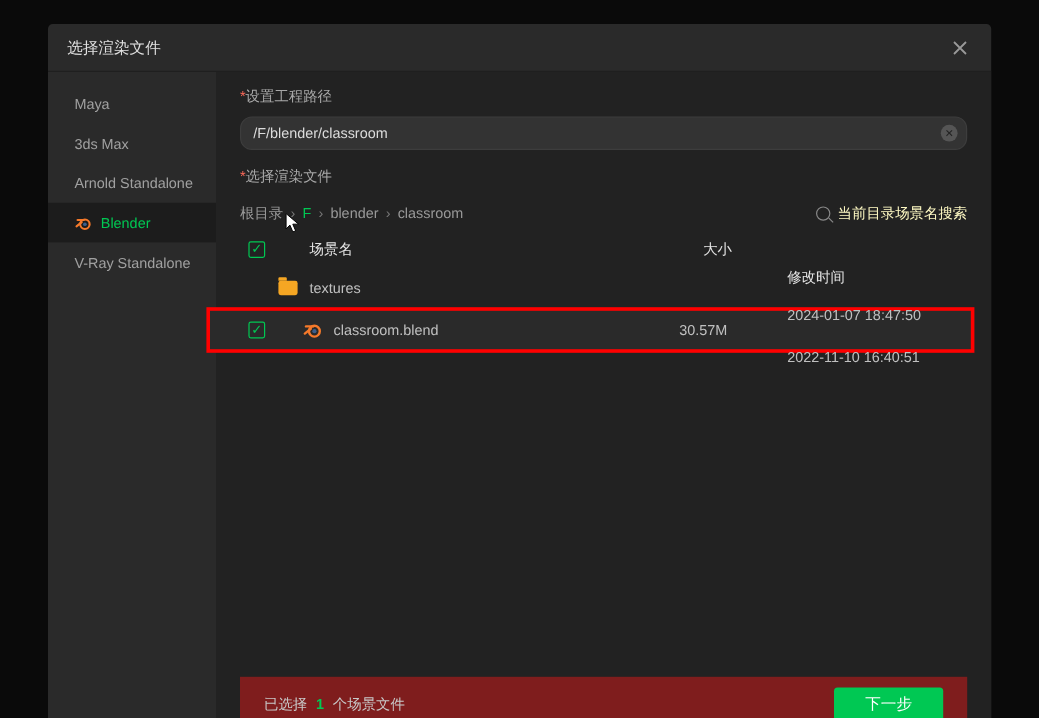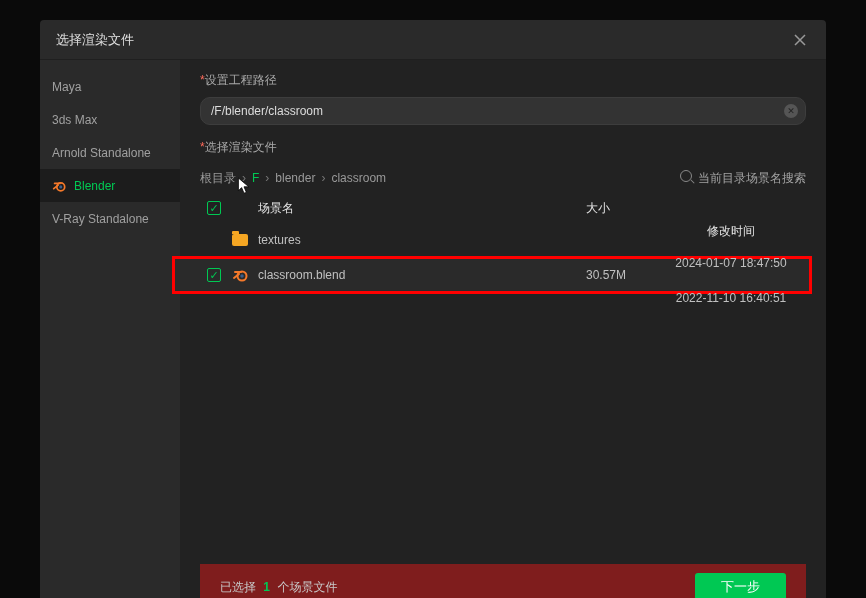--- a/index.html
+++ b/index.html
@@ -45,21 +45,21 @@
   }
   .sidebar {
     width: 140px;
     background: #2a2a2a;
     padding-top: 10px;
   }
   .sidebar-item {
     height: 33px;
     display: flex;
     align-items: center;
-    padding-left: 12px;
+    padding-left: 22px;
     color: #a0a0a0;
     cursor: pointer;
     font-size: 12px;
     gap: 8px;
   }
   .sidebar-item.active {
     background: #1c1c1c;
     color: #00c853;
   }
   .sidebar-item .sw-icon {
@@ -112,22 +112,22 @@
     align-items: center;
     height: 28px;
     font-size: 12px;
     color: #999;
   }
   .breadcrumb-row .crumb { cursor: pointer; }
   .breadcrumb-row .crumb.active { color: #00c853; }
   .breadcrumb-row .sep { margin: 0 6px; color: #777; }
   .breadcrumb-row .search-hint {
     margin-left: auto;
-    color: #a3a3a3;
-    display: flex; gap: 6px;
+    color: #fef9c3;
+    display: flex; align-items: center; gap: 6px;
   }
   .search-hint .search-icon {
     width: 12px; height: 12px;
     border: 1px solid #888; border-radius: 50%;
     position: relative;
   }
   .search-hint .search-icon::after {
     content: ""; position: absolute;
     width: 5px; height: 1px; background: #888;
     right: -4px; bottom: -1px; transform: rotate(45deg);
@@ -136,28 +136,29 @@
   .file-header, .file-row {
     display: flex;
     align-items: center;
     height: 32px;
     font-size: 12px;
     color: #e5e5e5;
   }
   .col-check { width: 28px; display:flex; align-items:center; justify-content:center; }
   .col-name  { flex: 1; display: flex; align-items: center; gap: 10px; padding-left: 4px; min-width: 0;}
   .col-size  { width: 70px; text-align: left; }
-  .col-date  { width: 150px; text-align: center; margin-top: 46px; }
+  .col-date  { width: 150px; text-align: left; margin-top: 46px; }
   .file-row { color: #c0c0c0; }
   .file-row.highlight {
     background: #2a2a2a;
     border: 3px solid #ff0000;
     margin-left: -28px; margin-right: -6px;
     padding-left: 25px; padding-right: 3px;
     height: 38px;
+    gap: 20px;
   }
   .checkbox {
     width: 14px; height: 14px;
     border: 1px solid #00c853;
     border-radius: 2px;
     display: inline-flex; align-items: center; justify-content: center;
     background: transparent;
     cursor: pointer;
   }
   .checkbox.checked::after {

